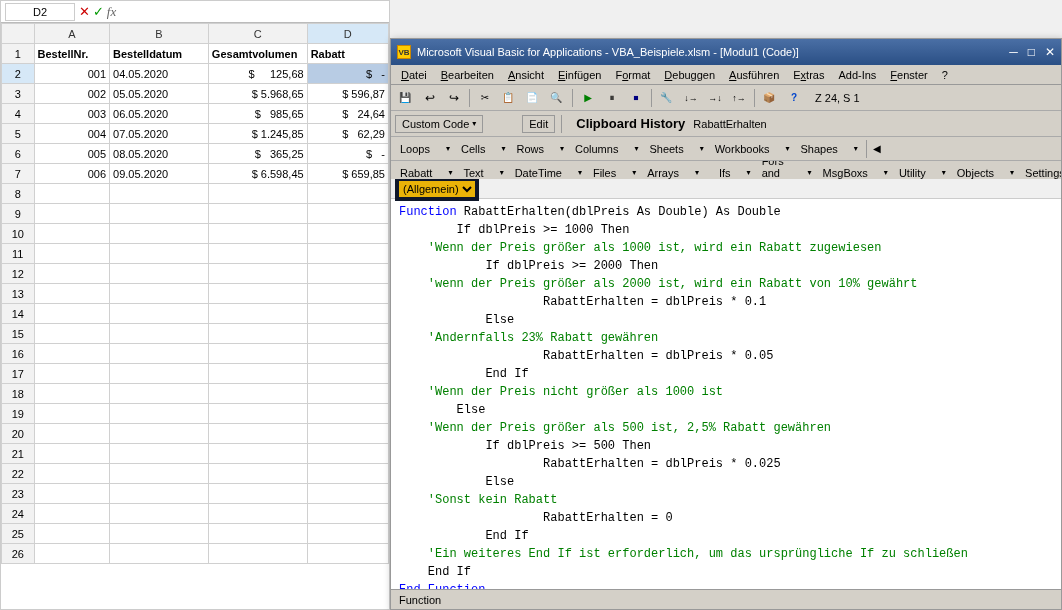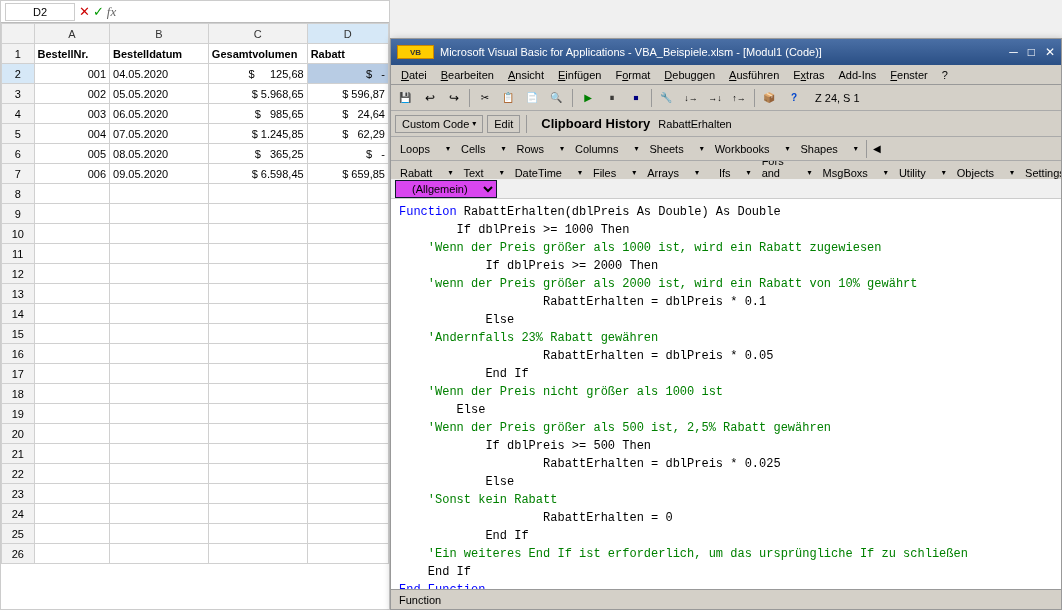--- a/index.html
+++ b/index.html
@@ -26,46 +26,46 @@
     .row-header { background: #f2f2f2; text-align: center !important; }
     .selected-cell { background: #b8cce4 !important; }
     .selected-header { background: #d6e8f7 !important; }
     
     td.right { text-align: right; }
 
     
     .vba-container { position: absolute; top: 38px; left: 390px; right: 0; bottom: 0; background: #f0f0f0; border: 1px solid #999; box-shadow: 2px 2px 8px rgba(0,0,0,0.3); }
     
     .vba-title-bar { display: flex; align-items: center; height: 26px; background: linear-gradient(to bottom, #4a6fa5, #2a4f85); color: white; font-size: 12px; padding: 0 6px; gap: 6px; }
-    .vba-title-icon { width: 37px; height: 14px; background: #ffcc00; border: 1px solid #cc8800; display: flex; align-items: center; justify-content: center; font-size: 8px; font-weight: bold; color: #333; }
+    .vba-title-icon { width: 14px; height: 14px; background: #ffcc00; border: 1px solid #cc8800; display: flex; align-items: center; justify-content: center; font-size: 8px; font-weight: bold; color: #333; }
     .vba-title-text { flex: 1; font-size: 11px; }
 
     .vba-menu-bar { display: flex; align-items: center; height: 20px; background: #d4d0c8; border-bottom: 1px solid #999; padding: 0 4px; gap: 2px; }
     .vba-menu-item { padding: 1px 6px; font-size: 11px; cursor: pointer; color: #000; }
     .menu-underline { text-decoration: underline; }
 
     .vba-toolbar { display: flex; align-items: center; height: 26px; background: #d4d0c8; border-bottom: 1px solid #aaa; padding: 0 4px; gap: 2px; }
     .toolbar-btn { width: 22px; height: 20px; background: #d4d0c8; border: 1px solid transparent; display: flex; align-items: center; justify-content: center; cursor: pointer; font-size: 10px; }
     .toolbar-sep { width: 1px; height: 18px; background: #999; margin: 0 2px; }
     .toolbar-location { font-size: 11px; margin-left: 8px; }
 
     .vba-toolbar2 { display: flex; align-items: center; height: 24px; background: #d4d0c8; border-bottom: 1px solid #aaa; padding: 0 4px; gap: 2px; }
     .dropdown-btn { display: flex; align-items: center; gap: 16px; padding: 1px 4px; border: 1px solid transparent; cursor: pointer; font-size: 11px; background: #d4d0c8; }
     .dropdown-arrow { font-size: 8px; }
 
     .vba-toolbar3 { display: flex; align-items: center; height: 24px; background: #d4d0c8; border-bottom: 1px solid #aaa; padding: 0 4px; gap: 2px; }
 
     .custom-code-btn { display: flex; align-items: center; gap: 3px; padding: 2px 6px; background: #d4d0c8; border: 1px solid #999; font-size: 11px; cursor: pointer; }
-    .edit-btn { display: flex; align-items: center; gap: 3px; padding: 2px 6px; background: #d4d0c8; border: 1px solid #999; font-size: 11px; cursor: pointer; }
+    .edit-btn { display: flex; align-items: center; gap: 3px; padding: 2px 6px; background: #d4d0c8; border: 1px solid #999; font-size: 11px; cursor: pointer; margin-left: 35px; }
     .clipboard-history-label { font-size: 13px; font-weight: bold; margin-left: 8px; }
     .func-name-label { font-size: 11px; margin-left: 4px; }
 
     .vba-code-area { position: absolute; top: 140px; left: 0; right: 0; bottom: 20px; background: white; overflow-y: auto; }
     .code-header { display: flex; align-items: center; height: 20px; background: #f0f0f0; border-bottom: 1px solid #ccc; padding: 0 4px; }
-    .code-module-select { font-size: 11px; padding: 1px 12px; border: 1px solid #0f172a; background: #d946ef; }
+    .code-module-select { font-size: 11px; padding: 1px 0; border: 4px solid #0f172a; background: #eab308; }
     .code-content { padding: 4px 8px; font-family: 'Courier New', monospace; font-size: 12px; line-height: 1.5; white-space: pre; }
     .code-blue { color: #0000ff; font-weight: normal; }
     .code-black { color: #000000; }
     .code-green { color: #008000; }
     
     .vba-status-bar { position: absolute; bottom: 0; left: 0; right: 0; height: 20px; background: #d4d0c8; border-top: 1px solid #999; display: flex; align-items: center; padding: 0 8px; font-size: 11px; }
   </style>
 </head>
 <body>
 

